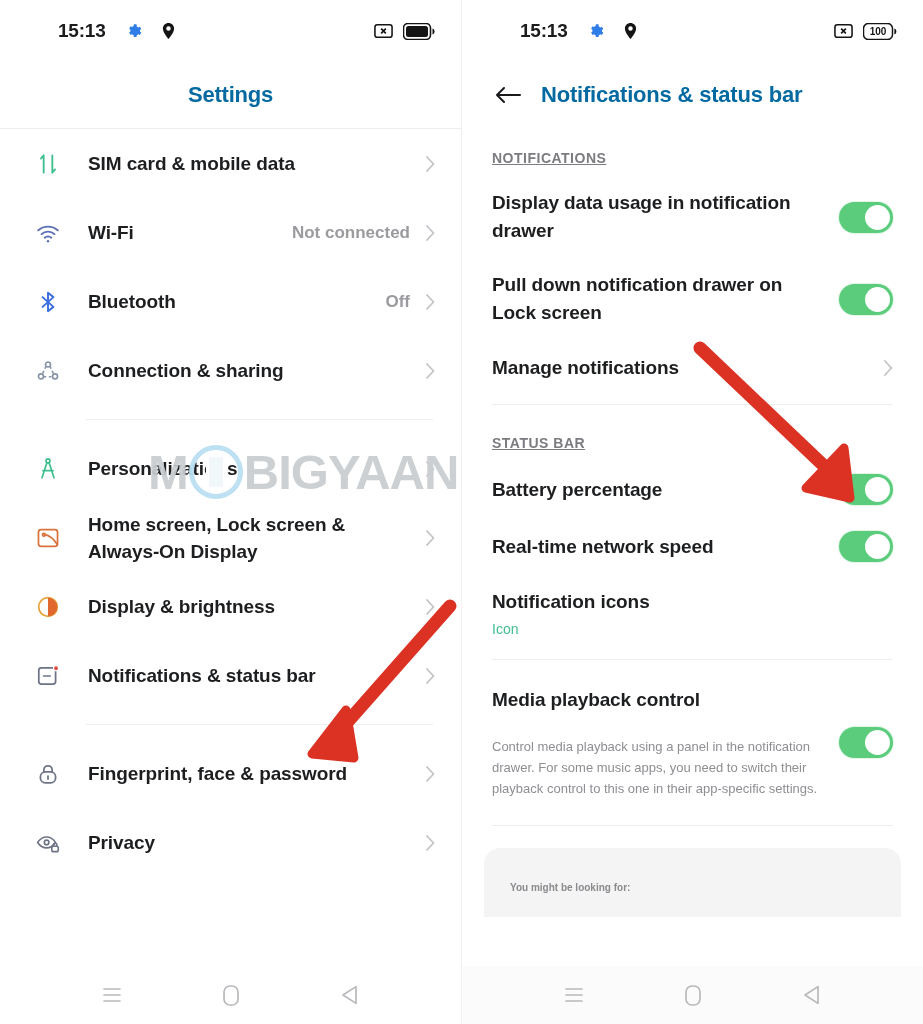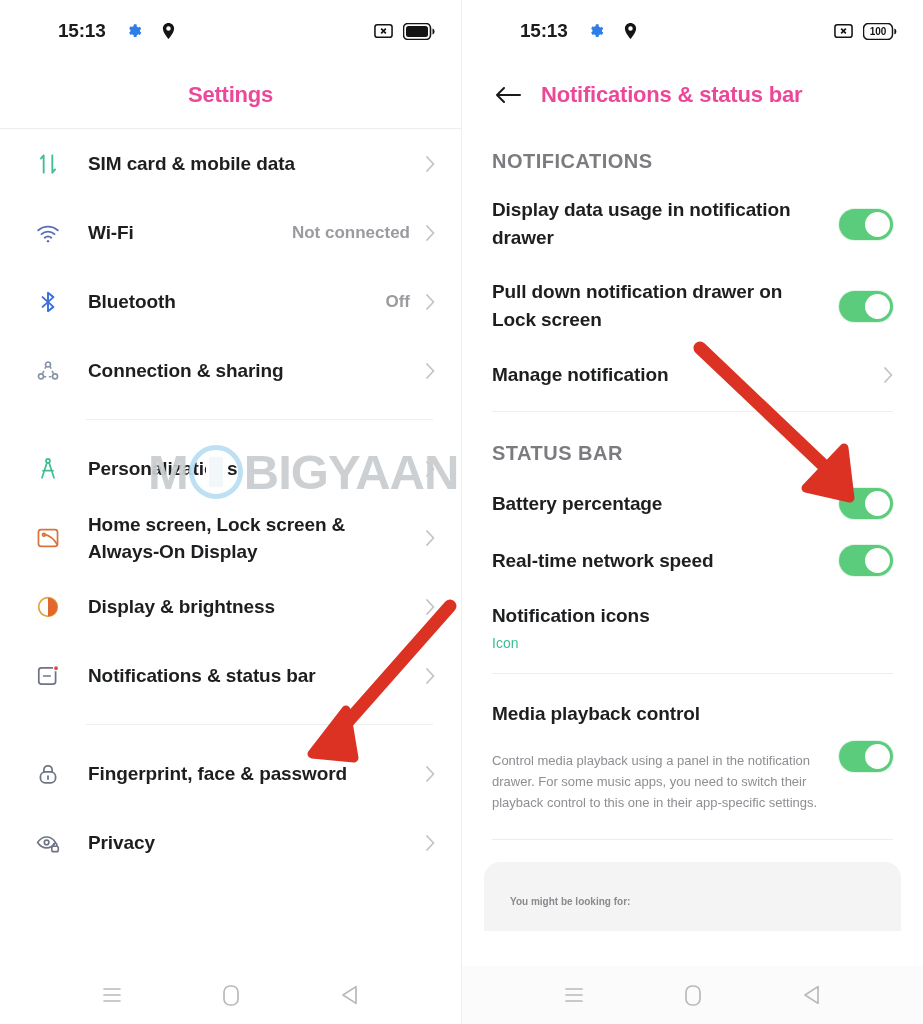--- a/index.html
+++ b/index.html
@@ -53,21 +53,21 @@
     height: 66px;
     display: flex;
     align-items: center;
     position: relative;
     z-index: 4;
   }
   .page-header.centered { justify-content: center; }
   .page-title {
     font-size: 22px;
     font-weight: bold;
-    color: #ec4899;
+    color: #0369a1;
     letter-spacing: -0.2px;
   }
   .back-btn {
     width: 34px; height: 34px;
     margin-left: 29px;
     margin-right: 16px;
     display: flex; align-items: center; justify-content: center;
     cursor: pointer;
   }
   .back-btn svg { display: block; }
@@ -109,27 +109,28 @@
     color: #9a9a9f;
     margin-right: 16px;
     white-space: nowrap;
   }
   .chev { width: 9px; height: 16px; display: block; flex-shrink: 0; }
 
   .group-gap { height: 1px; background: #eeeeee; margin: 14px 28px 14px 86px; }
 
   
   .section-label {
-    font-size: 20px;
+    font-size: 14px;
     font-weight: bold;
     letter-spacing: 0.5px;
     color: #7b7b80;
     padding: 22px 30px 10px 30px;
     position: relative;
     z-index: 3;
+    text-decoration: underline;
   }
   .r-row {
     display: flex;
     align-items: center;
     padding: 13px 30px 13px 30px;
     min-height: 56px;
     position: relative;
     z-index: 3;
     cursor: pointer;
   }
@@ -532,21 +533,21 @@
       <div class="r-texts">
         <div class="r-title">Pull down notification drawer on Lock screen</div>
       </div>
       <div class="toggle">
           <div class="knob"></div>
         </div>
     </div>
 
     <div class="r-row">
       <div class="r-texts">
-        <div class="r-title">Manage notification</div>
+        <div class="r-title">Manage notifications</div>
       </div>
       <svg class="chev" viewBox="0 0 9 16" fill="none" stroke="#c3c3c8" stroke-width="1.8" stroke-linecap="round" stroke-linejoin="round">
           <path d="M1 1l6.5 7L1 15"></path>
         </svg>
     </div>
 
     <div class="r-divider"></div>
 
     <div class="section-label">STATUS BAR</div>
 

